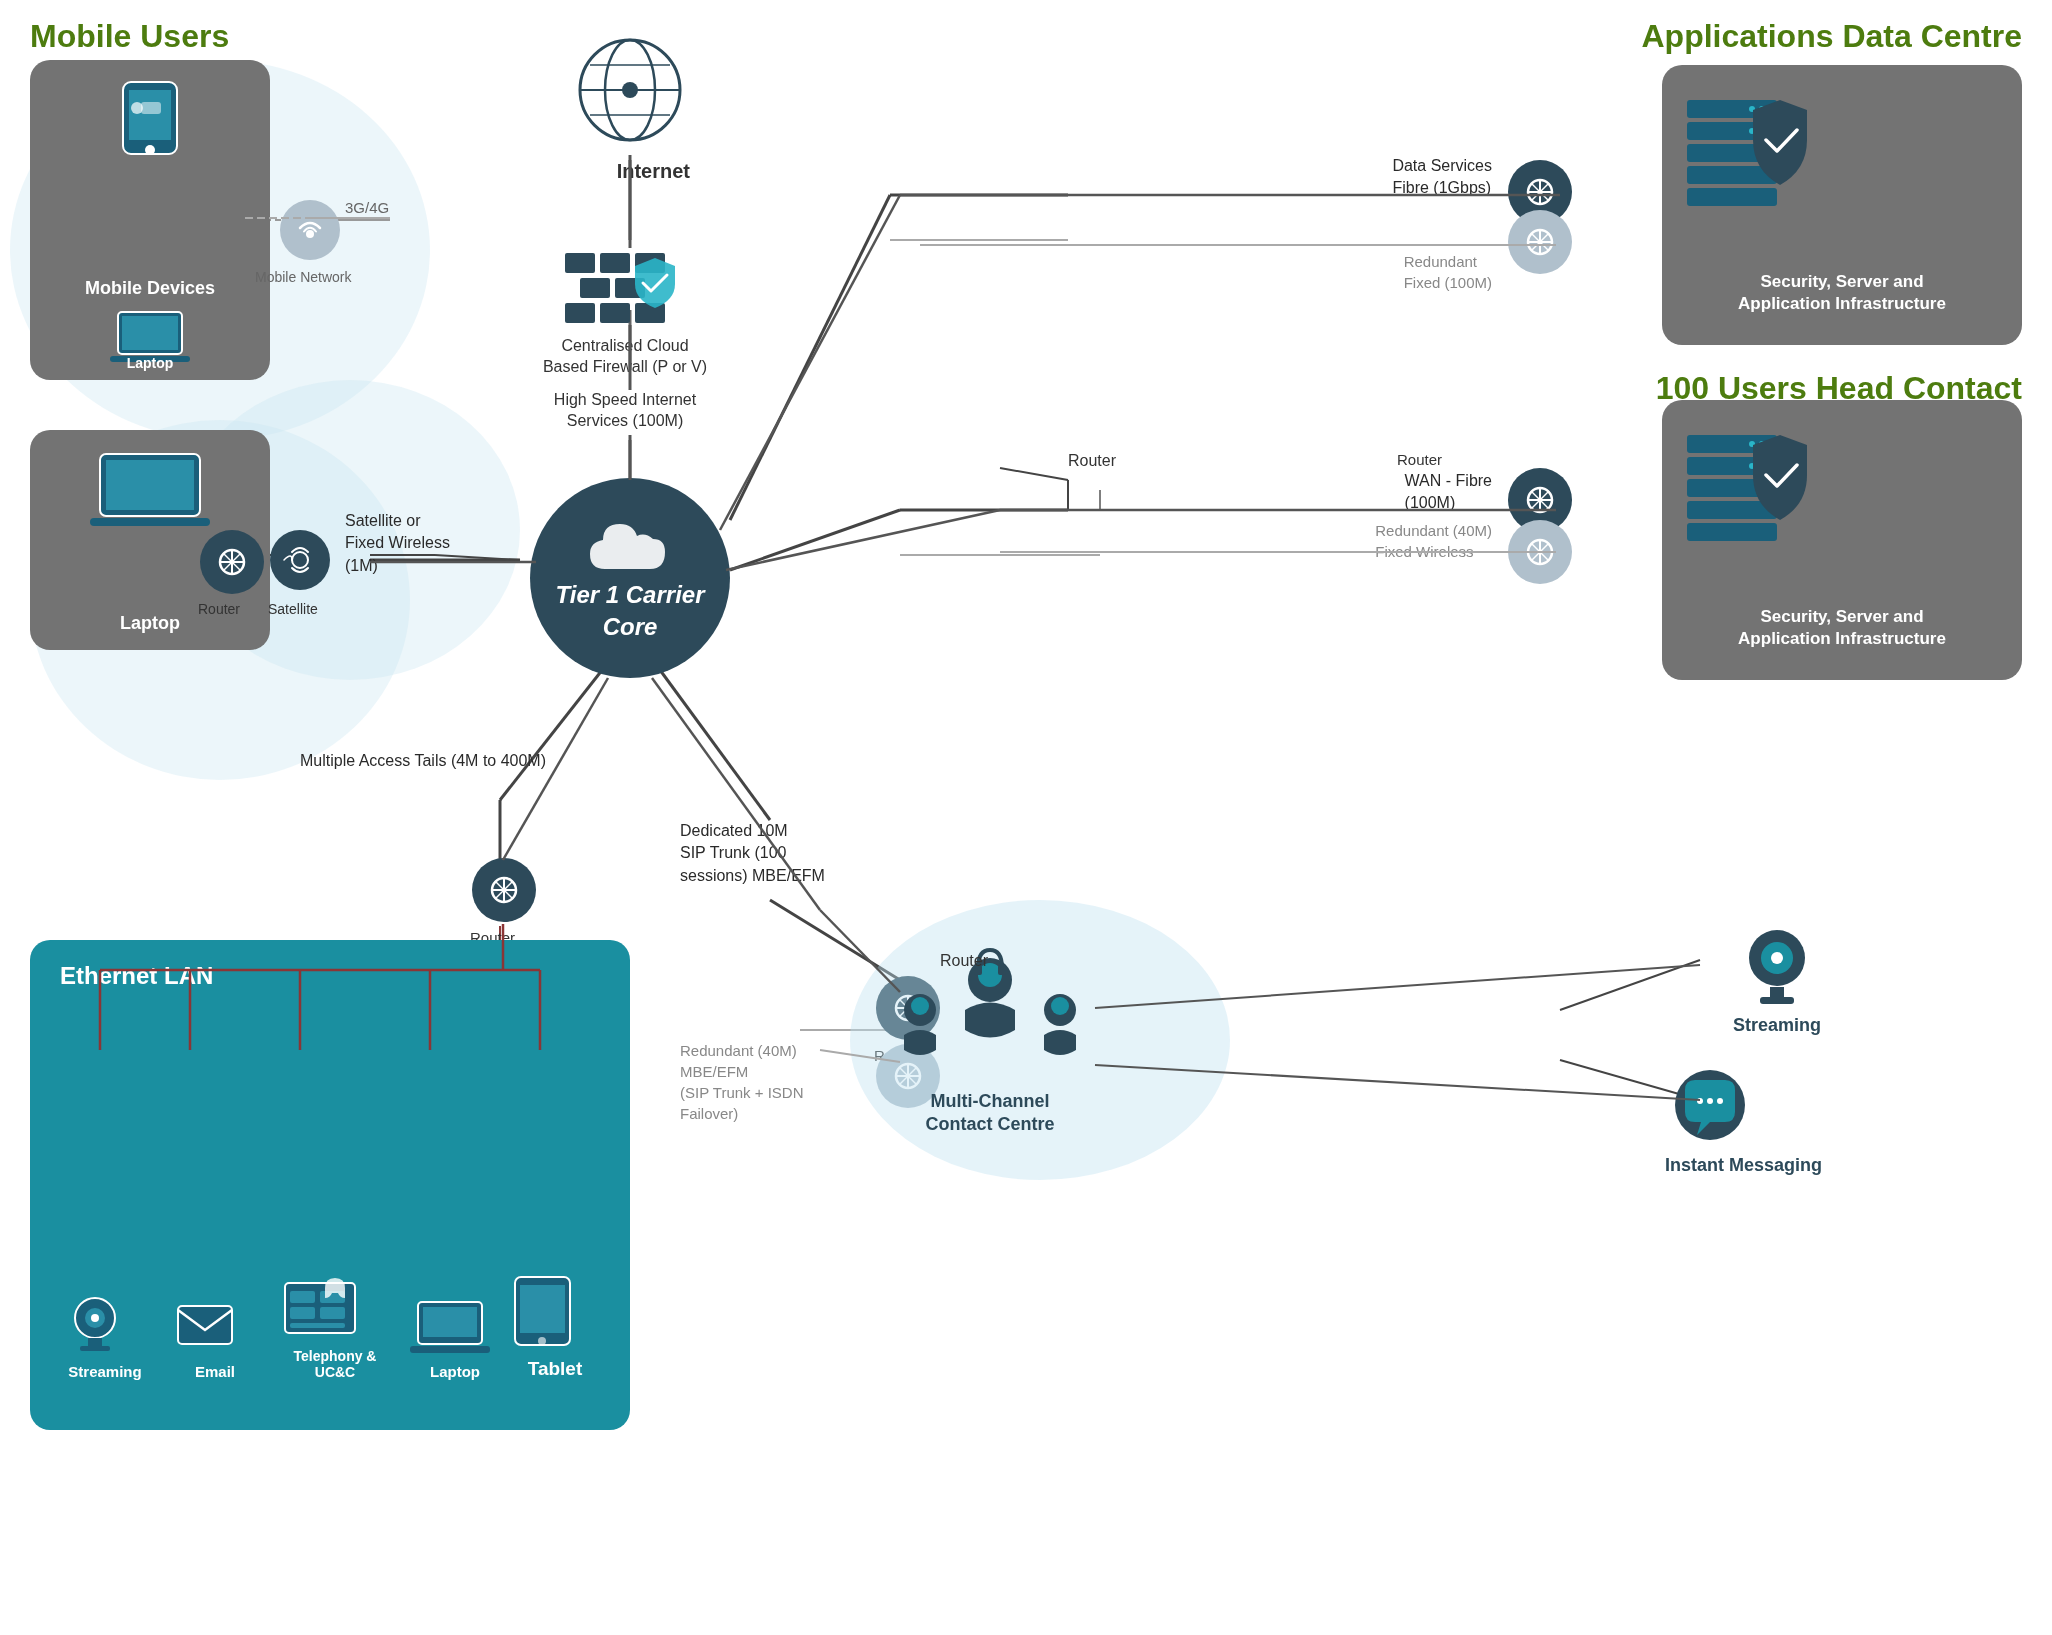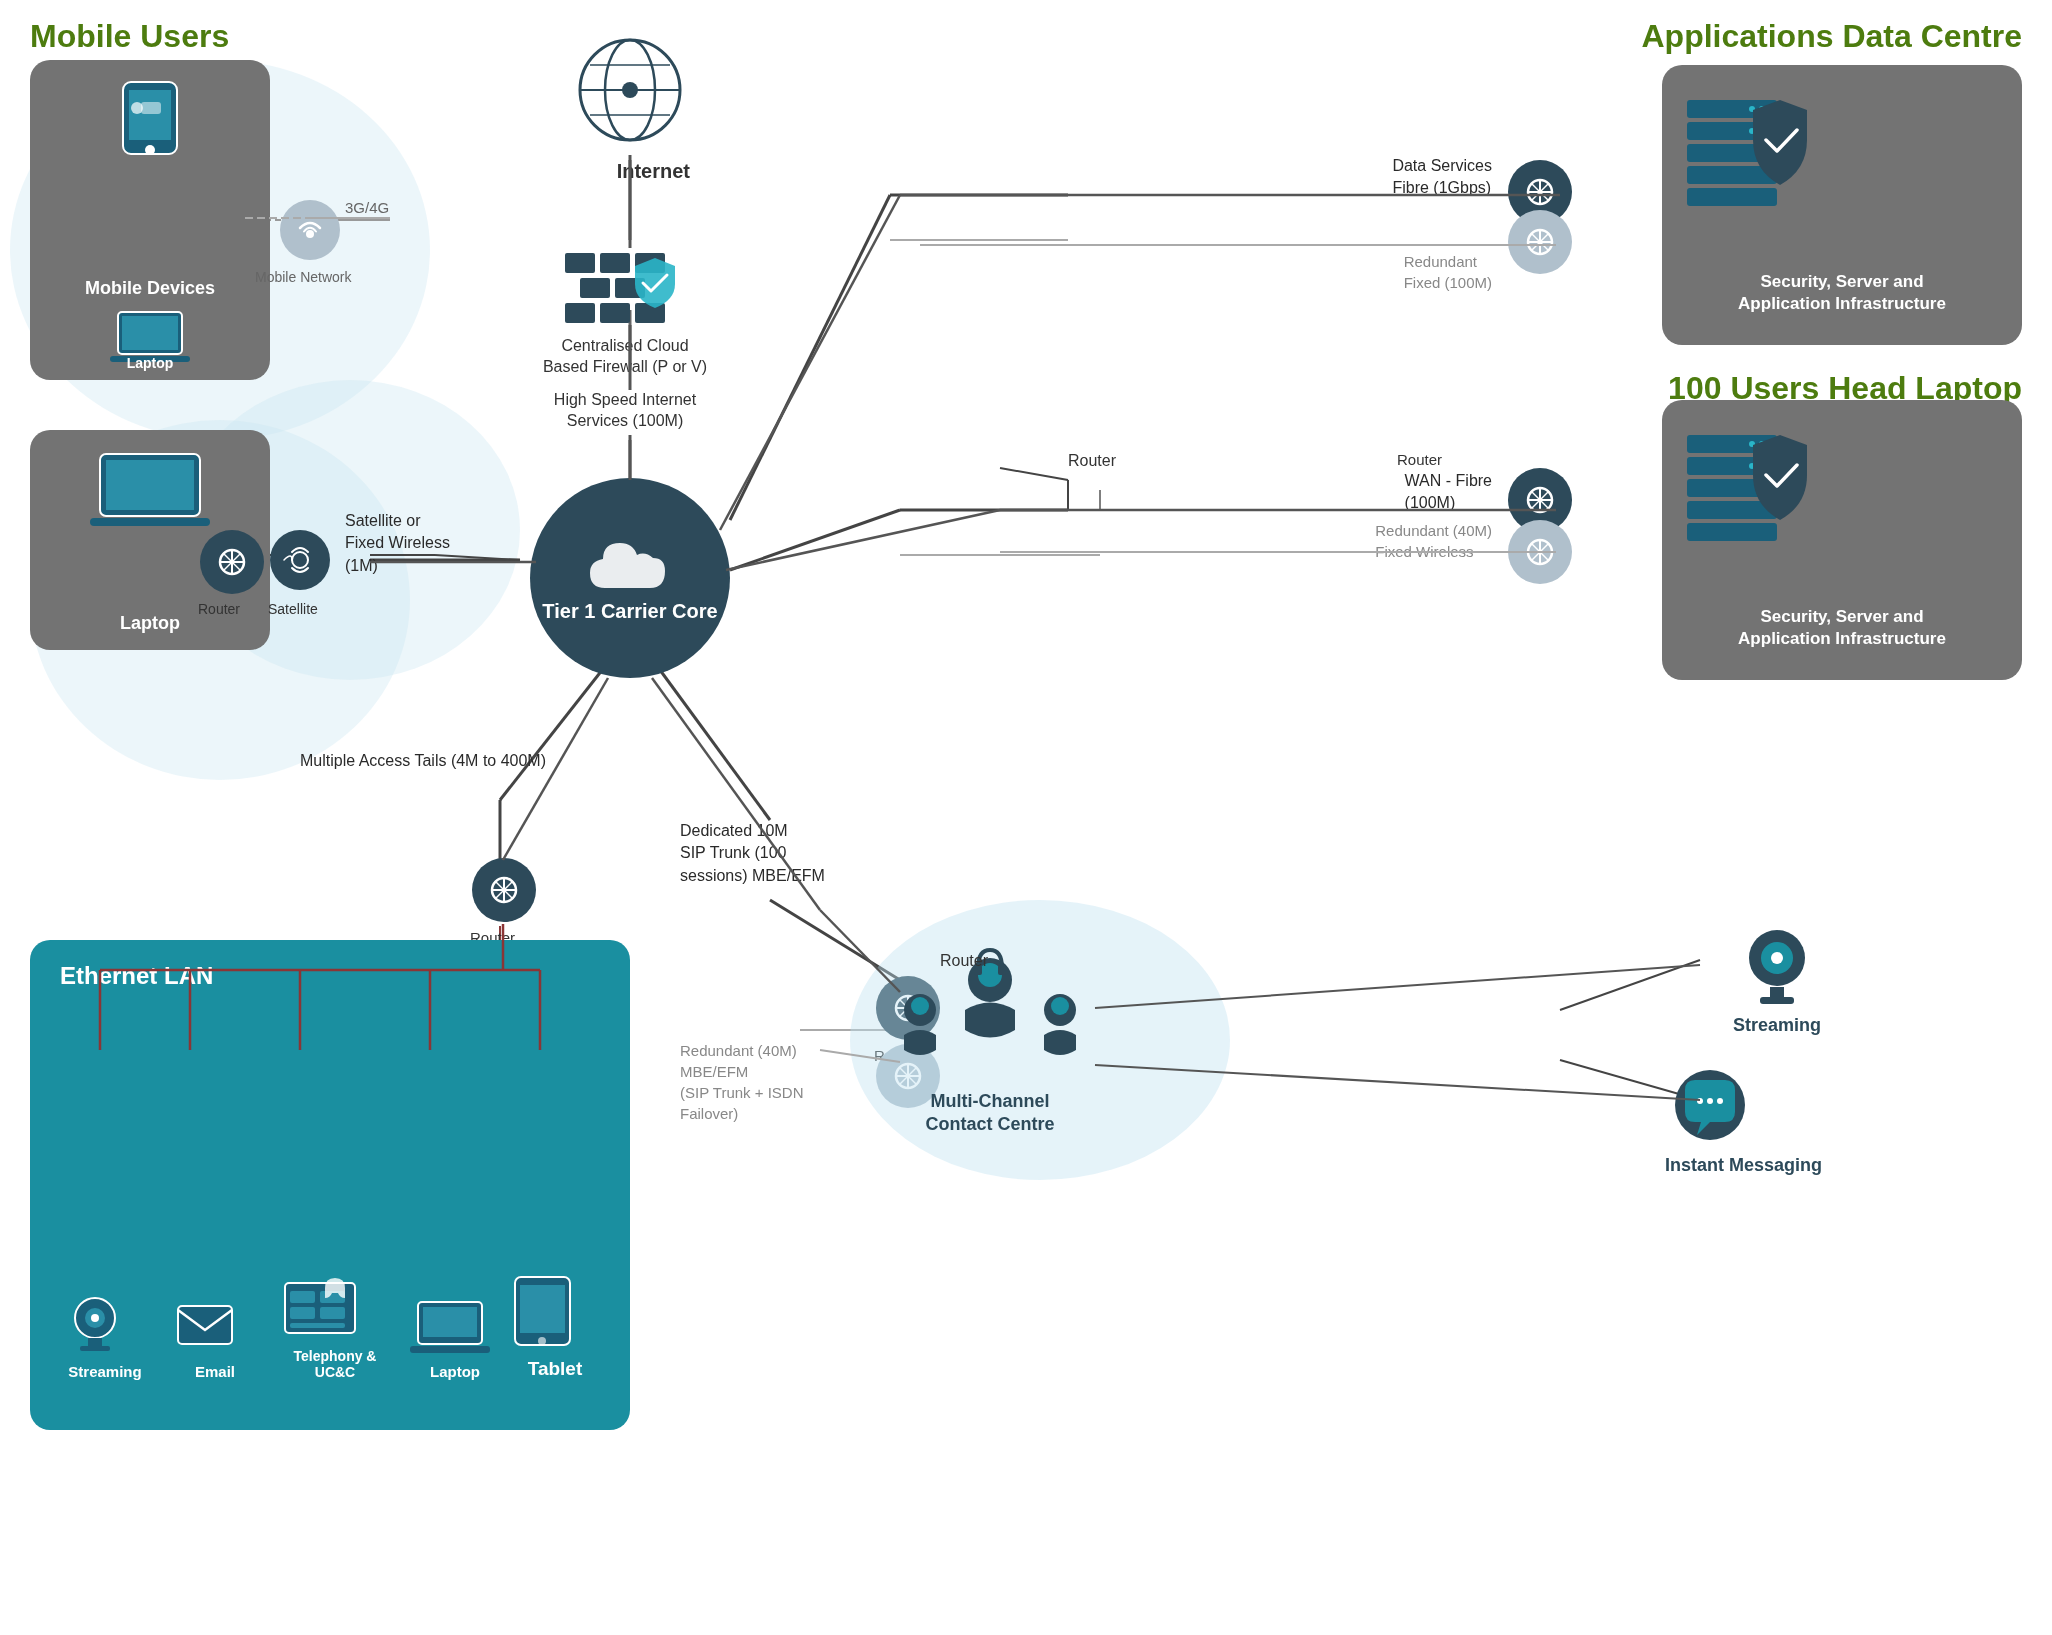--- a/index.html
+++ b/index.html
@@ -166,21 +166,21 @@
 
   <line x1="1560" y1="1010" x2="1700" y2="960" stroke="#444" stroke-width="2"></line>
 
   <line x1="1560" y1="1060" x2="1700" y2="1100" stroke="#444" stroke-width="2"></line>
 </svg>
 
 <div class="section-title" style="top:18px;left:30px;">Mobile Users</div>
 
 <div class="section-title" style="top:18px;right:30px;text-align:right;left:auto;width:500px;">Applications Data Centre</div>
 
-<div class="section-title" style="top:370px;right:30px;text-align:right;left:auto;width:500px;">100 Users Head Laptop</div>
+<div class="section-title" style="top:370px;right:30px;text-align:right;left:auto;width:500px;">100 Users Head Contact</div>
 
 <div class="teal-box" style="top:60px;left:30px;width:240px;height:320px;">
 
   <div style="position:absolute;top:20px;left:50%;transform:translateX(-50%);">
     <svg width="70" height="90" viewBox="0 0 70 90">
       <rect x="8" y="2" width="54" height="72" rx="8" fill="#1a5f7a" stroke="#fff" stroke-width="2"></rect>
       <rect x="14" y="10" width="42" height="50" fill="#2a8fa8"></rect>
       <circle cx="35" cy="70" r="5" fill="#fff"></circle>
       <circle cx="22" cy="28" r="6" fill="#fff" opacity="0.7"></circle>
       <rect x="26" y="22" width="20" height="12" rx="3" fill="#fff" opacity="0.5"></rect>
@@ -271,21 +271,21 @@
   </svg>
 </div>
 <div class="label" style="top:336px;left:530px;width:190px;font-size:16px;color:#333;text-align:center;">Centralised Cloud<br>Based Firewall (P or V)</div>
 
 <div class="label" style="top:390px;left:530px;width:190px;font-size:16px;color:#333;text-align:center;">High Speed Internet<br>Services (100M)</div>
 
 <div style="position:absolute;top:478px;left:530px;width:200px;height:200px;border-radius:50%;background:#2d4a5a;display:flex;align-items:center;justify-content:center;flex-direction:column;">
   <svg width="90" height="65" viewBox="0 0 90 65">
     <path d="M20 55 Q5 55 5 40 Q5 28 18 26 Q18 10 35 10 Q48 10 52 22 Q60 18 68 25 Q80 25 80 38 Q80 55 65 55 Z" fill="#fff" opacity="0.9"></path>
   </svg>
-  <div style="color:#fff;font-size:20px;font-weight:700;text-align:center;line-height:1.3;">Tier 1
+  <div style="color:#fff;font-size:24px;font-weight:700;text-align:center;line-height:1.3;font-style:italic;">Tier 1
 Carrier Core</div>
 </div>
 
 <div class="label-dark" style="top:155px;right:560px;font-size:16px;">Data Services<br>Fibre (1Gbps)</div>
 
 <div class="router-icon" style="top:160px;right:480px;">
   <svg width="38" height="38" viewBox="0 0 38 38">
     <circle cx="19" cy="19" r="12" fill="none" stroke="#fff" stroke-width="2.5"></circle>
     <line x1="19" y1="7" x2="19" y2="31" stroke="#fff" stroke-width="2"></line>
     <line x1="7" y1="19" x2="31" y2="19" stroke="#fff" stroke-width="2"></line>

